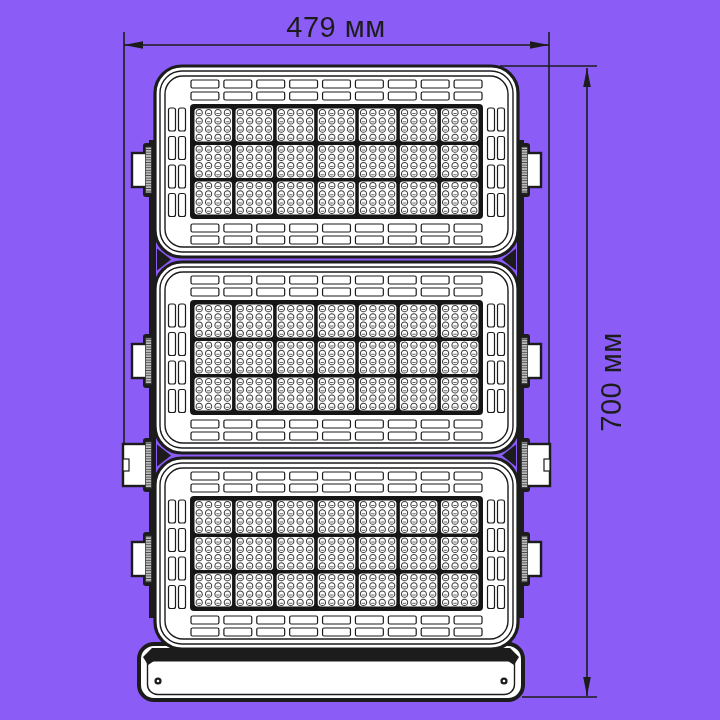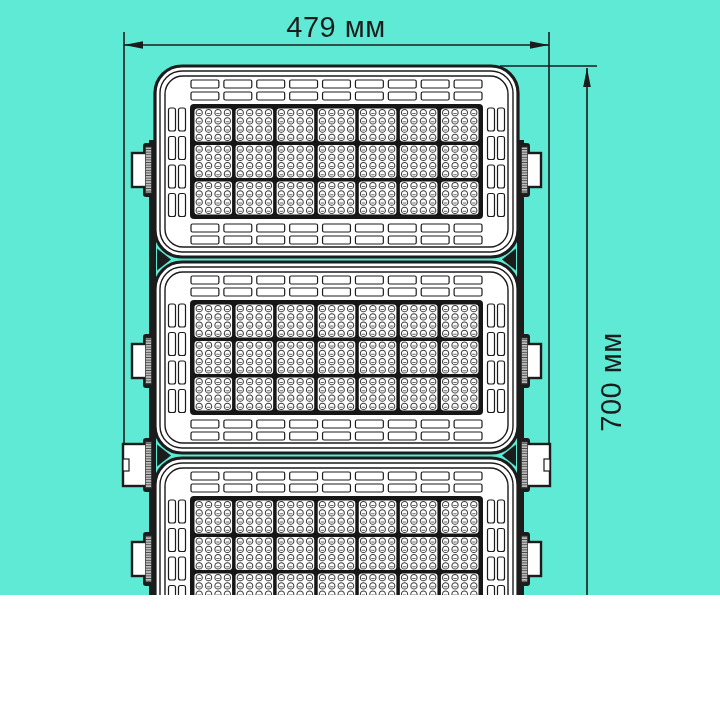--- a/index.html
+++ b/index.html
@@ -1,19 +1,19 @@
 <!DOCTYPE html>
 <html><head>
 <meta charset="utf-8">
 <style>
   html, body { margin: 0; padding: 0; background: #ffffff; }
   .stage {
     position: relative;
-    width: 720px; height: 595px;
-    background: #5eead4;
+    width: 720px; height: 720px;
+    background: #8b5cf6;
     overflow: hidden;
     font-family: "Liberation Sans", sans-serif;
   }
   svg { display: block; }
   .dim-text {
     font-family: "Liberation Sans", sans-serif;
     font-size: 29px;
     fill: #1c1c1c;
     letter-spacing: 0.5px;
   }

